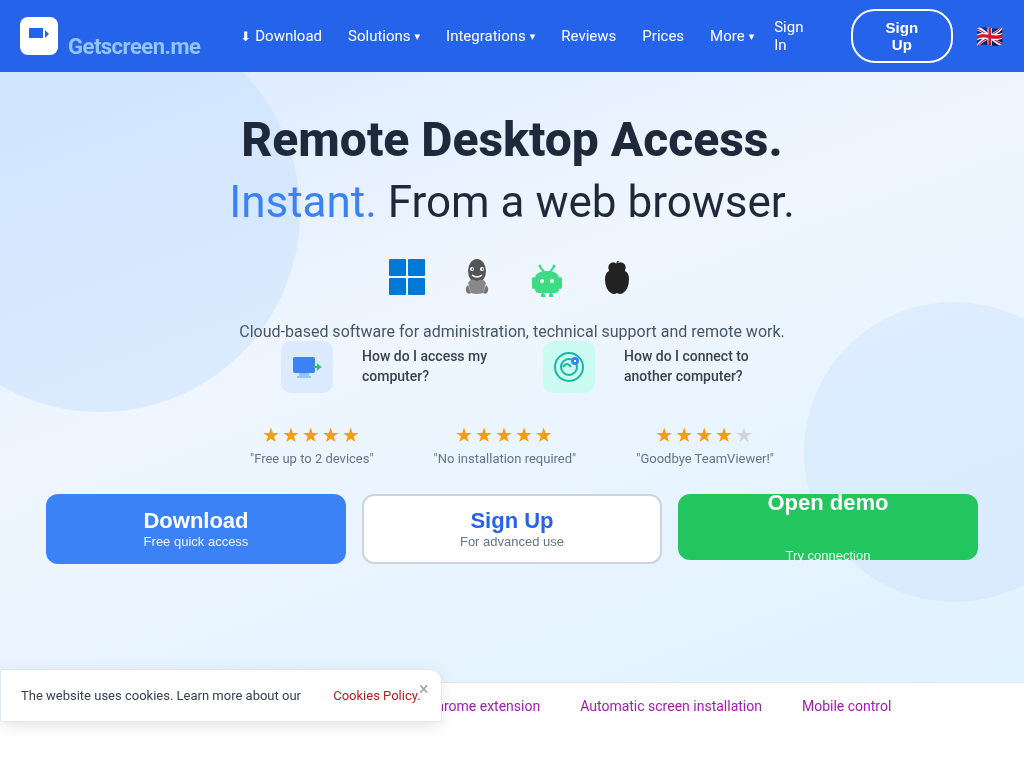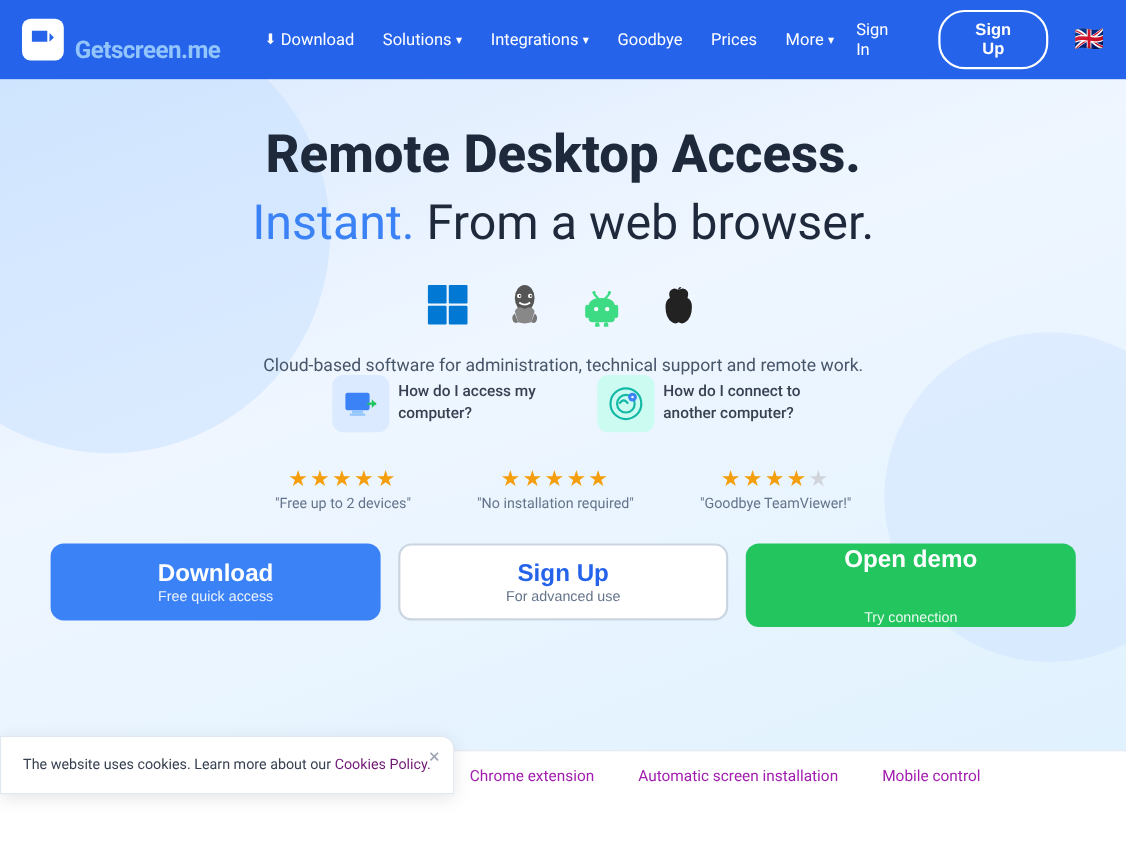--- a/index.html
+++ b/index.html
@@ -155,21 +155,21 @@
     .feature-links {
       display: flex;
       justify-content: center;
       gap: 40px;
       margin-bottom: 30px;
       position: relative; z-index: 1;
     }
     .feature-link-item {
       display: flex;
       align-items: center;
-      gap: 8px;
+      gap: 29px;
       cursor: pointer;
       text-align: left;
       padding-left: 11px;
     }
     .feature-link-icon {
       width: 52px;
       height: 52px;
       border-radius: 10px;
       display: flex;
       align-items: center;
@@ -238,21 +238,21 @@
       justify-content: center;
       line-height: 1.2;
     }
     .btn-signup .sub { font-size: 13px; font-weight: 400; color: #64748b; }
     .btn-demo {
       background: #22c55e;
       color: #fff;
       border: none;
       border-radius: 12px;
       width: 300px;
-      height: 76px;
+      height: 66px;
       font-size: 22px;
       font-weight: 700;
       cursor: pointer;
       display: flex;
       flex-direction: column;
       align-items: center;
       justify-content: center;
       line-height: 1.2;
       gap: 32px;
     }
@@ -291,21 +291,21 @@
       z-index: 100;
       display: flex;
       flex-direction: column;
       gap: 0;
     }
     .cookie-text {
       font-size: 13px;
       color: #374151;
       line-height: 1.5;
     }
-    .cookie-link { color: #701a75; cursor: pointer; }
+    .cookie-link { color: #b91c1c; cursor: pointer; margin-left: 29px; }
     .cookie-close {
       position: absolute;
       top: 10px;
       right: 12px;
       font-size: 18px;
       color: #9ca3af;
       cursor: pointer;
       line-height: 1;
     }
 
@@ -336,21 +336,21 @@
     </div>
     <div class="nav-link">
       <span>Solutions</span>
       <span class="chevron">▾</span>
     </div>
     <div class="nav-link">
       <span>Integrations</span>
       <span class="chevron">▾</span>
     </div>
     <div class="nav-link">
-      <span>Goodbye</span>
+      <span>Reviews</span>
     </div>
     <div class="nav-link">
       <span>Prices</span>
     </div>
     <div class="nav-link">
       <span>More</span>
       <span class="chevron">▾</span>
     </div>
   </div>
 

